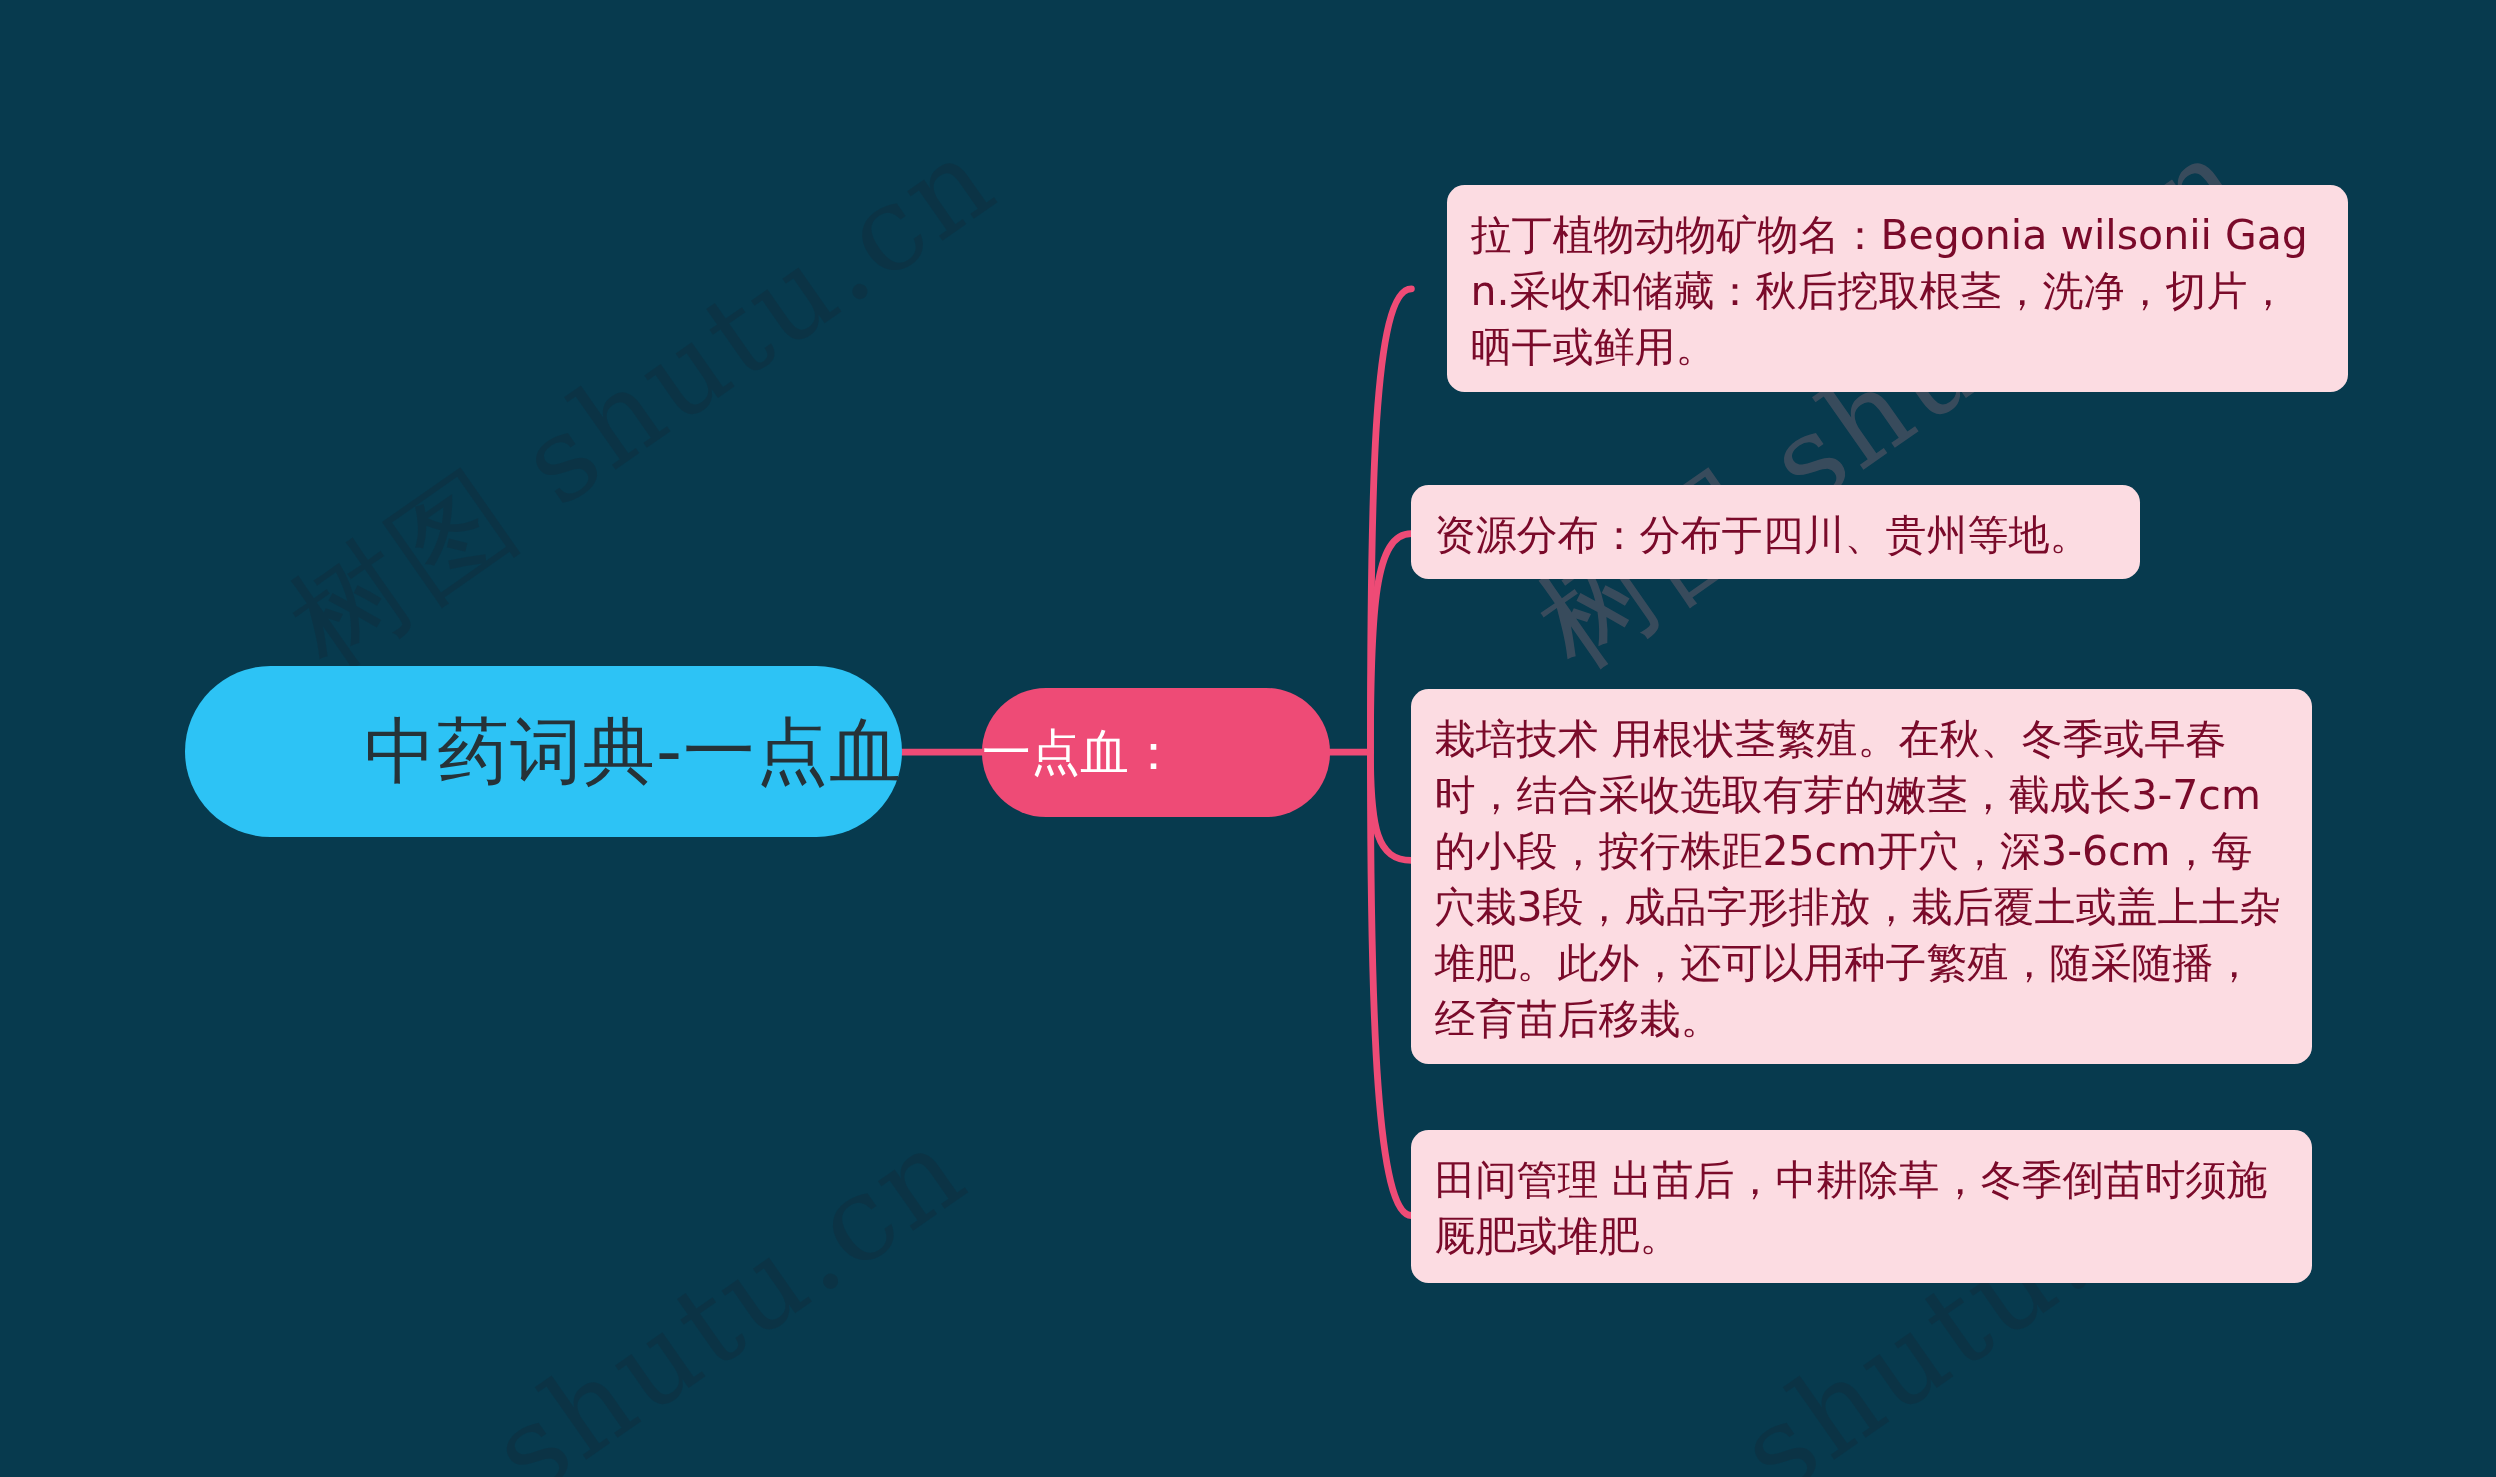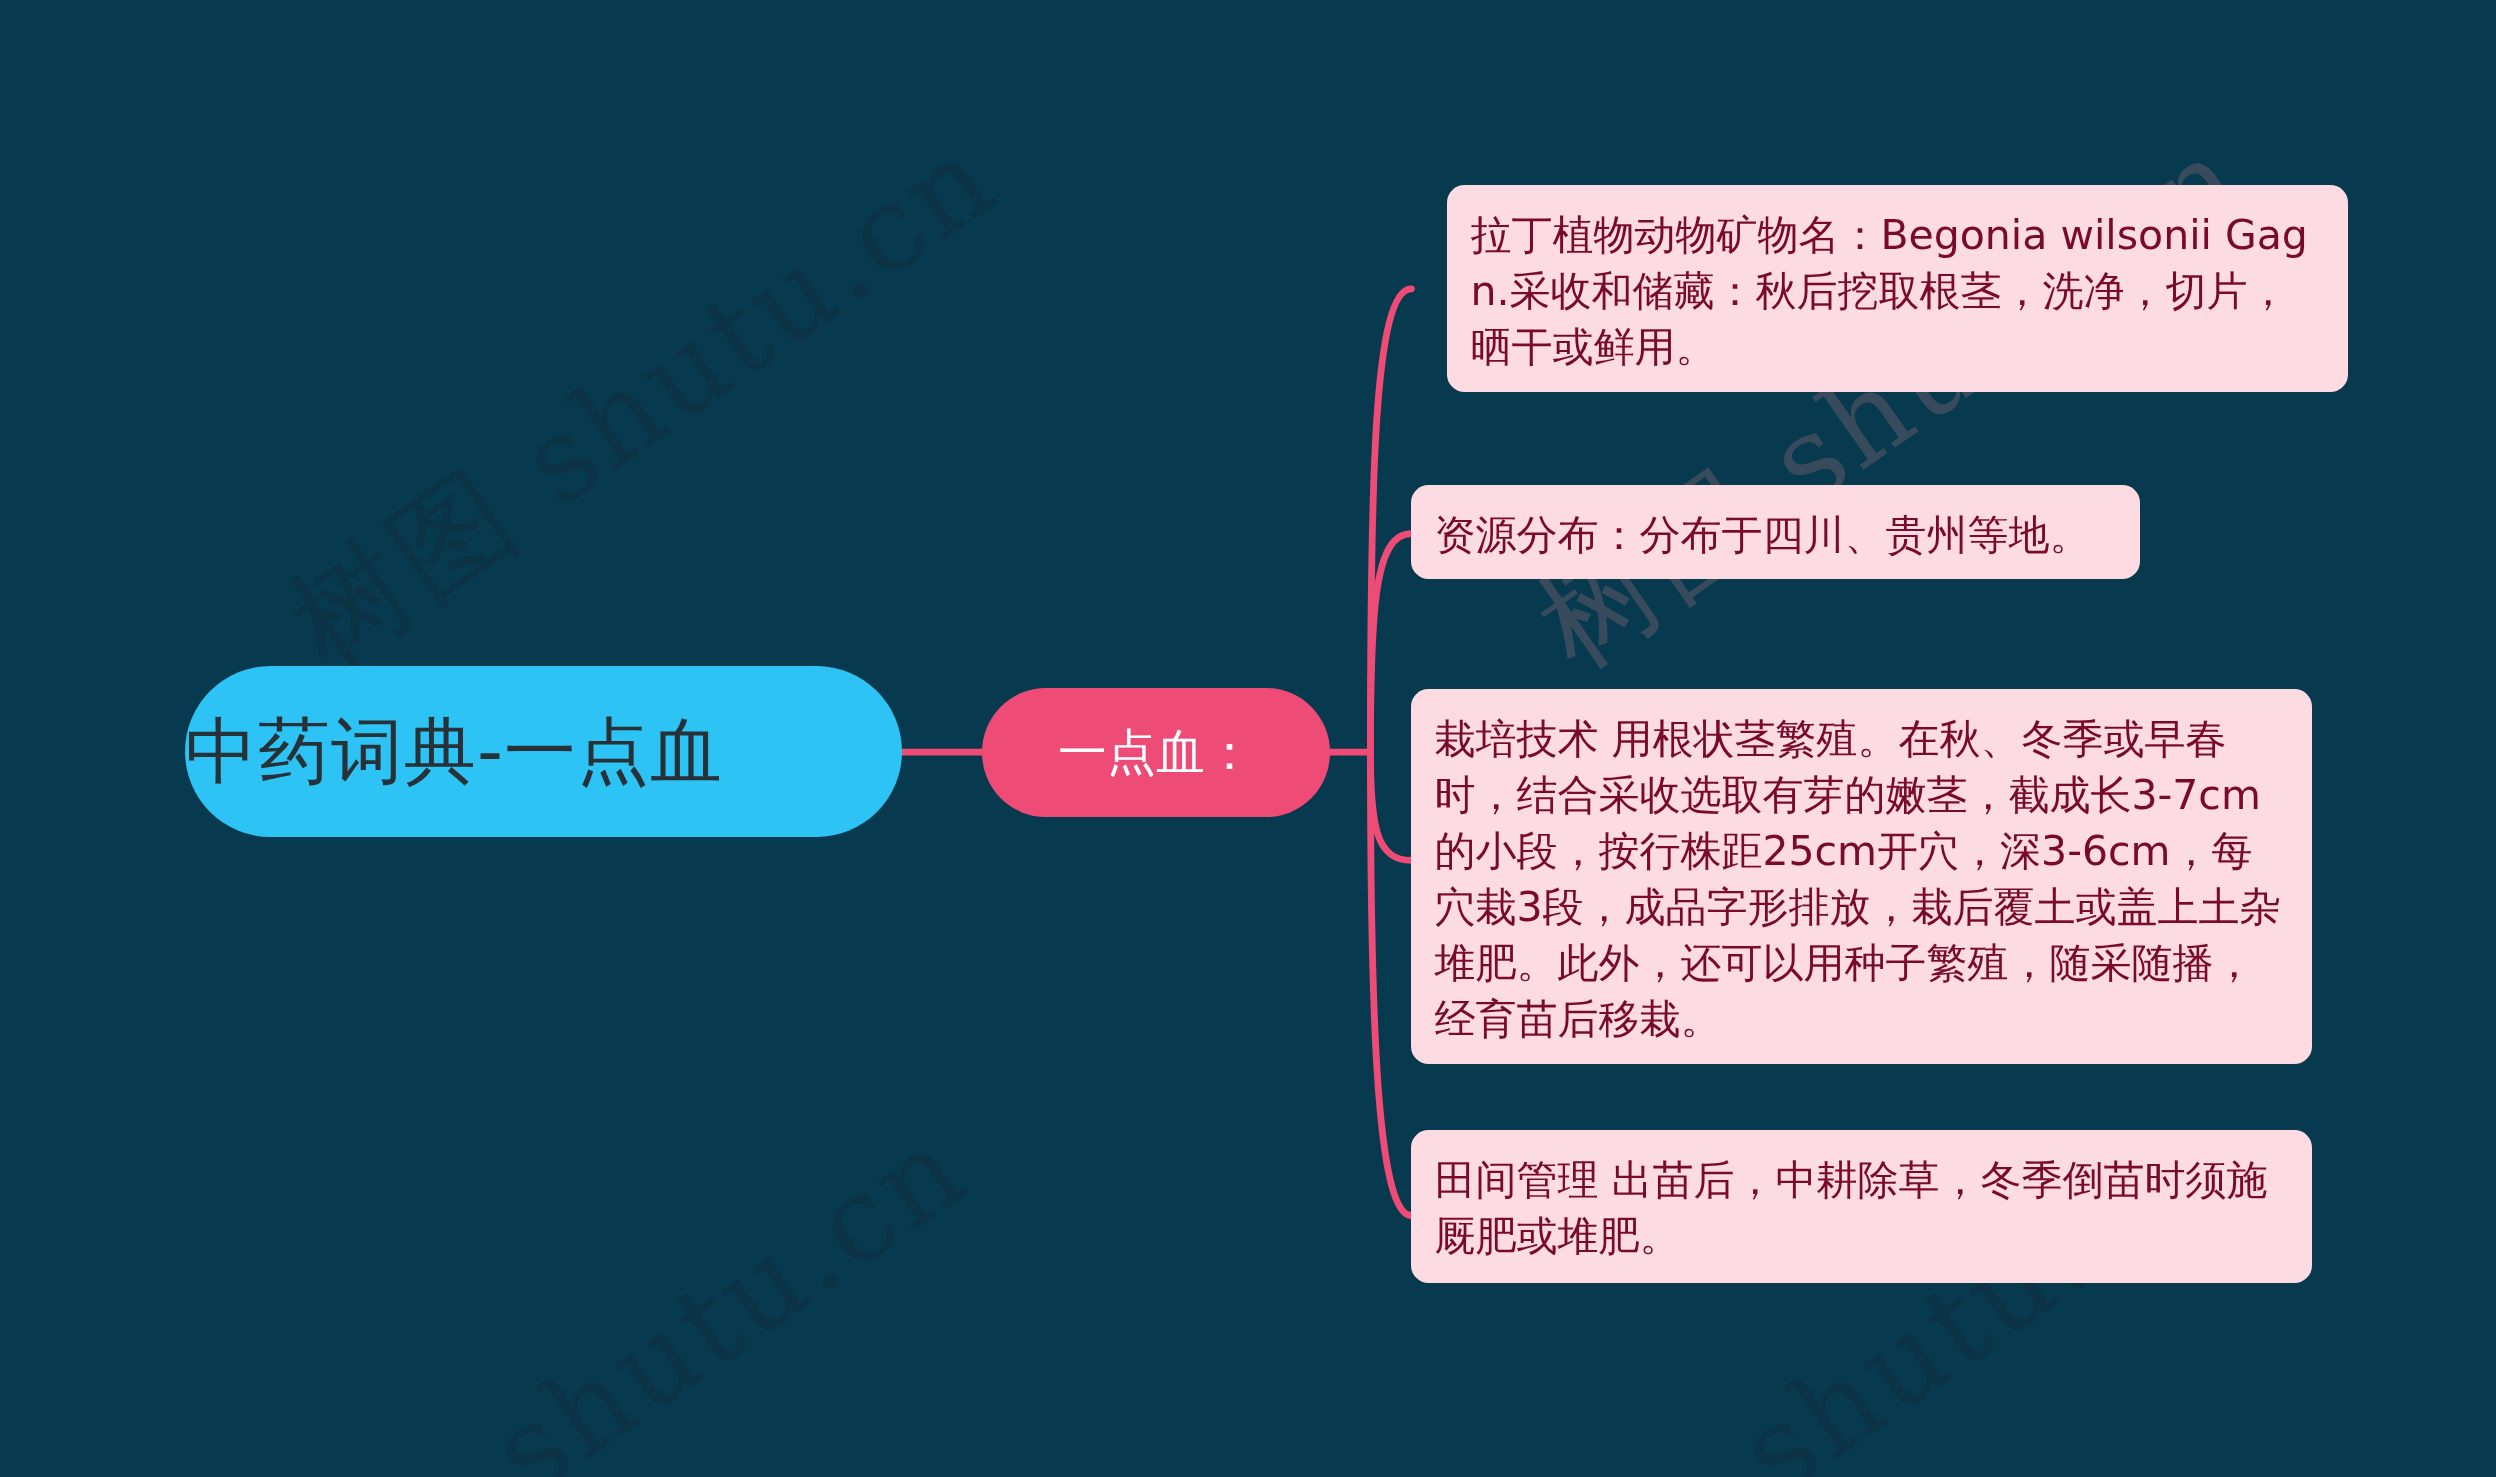--- a/index.html
+++ b/index.html
@@ -46,40 +46,39 @@
     .root-node {
       position: absolute;
       left: 185px;
       top: 666px;
       width: 717px;
       height: 171px;
       border-radius: 86px;
       background: #2DC3F5;
       display: flex;
       align-items: center;
-      justify-content: flex-start;
+      justify-content: flex-end;
       box-sizing: border-box;
       cursor: pointer;
     }
     .root-node .label {
       font-size: 72px;
       color: #263238;
       letter-spacing: 1px;
     }
     .mid-node {
       position: absolute;
       left: 982px;
       top: 688px;
       width: 348px;
       height: 129px;
       border-radius: 64px;
       background: #EE4B76;
       display: flex;
       align-items: center;
-      justify-content: center;
       cursor: pointer;
     }
     .mid-node .label {
       font-size: 49px;
       color: #FFFFFF;
     }
     .leaf {
       position: absolute;
       left: 1411px;
       width: 901px;

